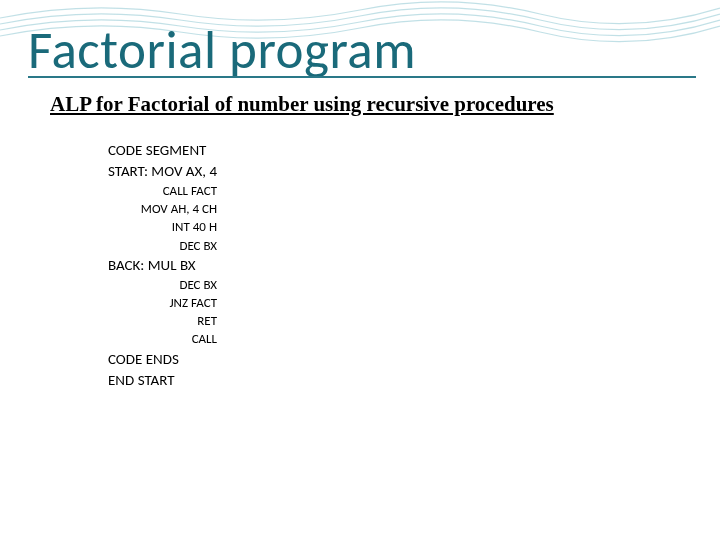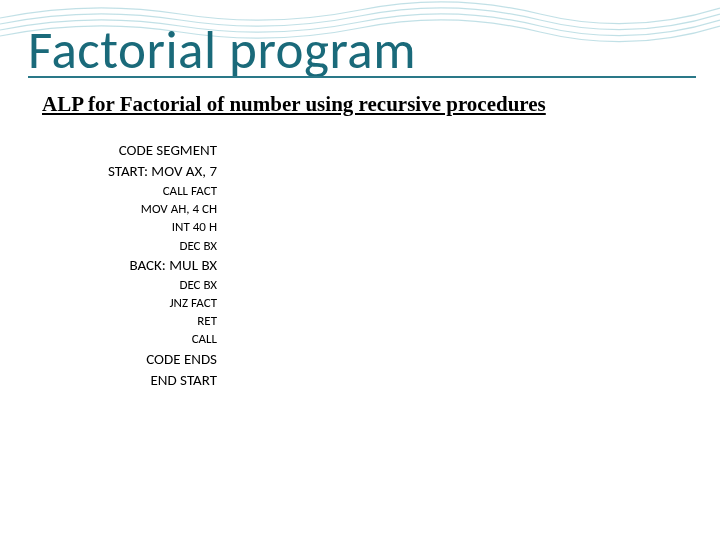--- a/index.html
+++ b/index.html
@@ -34,58 +34,58 @@
     position: absolute;
     top: 76px;
     left: 28px;
     width: 668px;
     height: 2px;
     background: #2a7888;
   }
   .subtitle {
     position: absolute;
     top: 92px;
-    left: 42px;
+    left: 50px;
     font-size: 21px;
     font-weight: bold;
     text-decoration: underline;
     color: #000;
     font-family: "Times New Roman", Times, serif;
   }
   .code-block {
     position: absolute;
     top: 140px;
     left: 108px;
     font-family: Calibri, Arial, sans-serif;
     font-size: 15px;
     line-height: 1.4;
     color: #000;
   }
   .code-line { white-space: pre; }
-  .indent0 { margin-left: 0; text-align: right; }
+  .indent0 { margin-left: 0; }
   .indent1 { margin-left: 28px; font-size: 13px; text-align: right; }
 </style>
 </head>
 <body>
 
 <svg class="wave-decoration" viewBox="0 0 720 50" preserveAspectRatio="none">
   <path d="M0,18 Q90,0 180,14 T360,10 T540,14 T720,8" stroke="#9fd0d8" stroke-width="1.2" fill="none" opacity="0.65"></path>
   <path d="M0,24 Q90,6 180,20 T360,16 T540,20 T720,14" stroke="#9fd0d8" stroke-width="1.2" fill="none" opacity="0.65"></path>
   <path d="M0,30 Q90,12 180,26 T360,22 T540,26 T720,20" stroke="#9fd0d8" stroke-width="1.2" fill="none" opacity="0.65"></path>
   <path d="M0,36 Q90,18 180,32 T360,28 T540,32 T720,26" stroke="#9fd0d8" stroke-width="1.2" fill="none" opacity="0.65"></path>
 </svg>
 
 <div class="title">Factorial program</div>
 <div class="title-underline"></div>
 
 <div class="subtitle">ALP for Factorial of number using recursive procedures</div>
 
 <div class="code-block">
   <div class="code-line indent0">CODE SEGMENT</div>
-  <div class="code-line indent0">START: MOV AX, 7</div>
+  <div class="code-line indent0">START: MOV AX, 4</div>
   <div class="code-line indent1">CALL FACT</div>
   <div class="code-line indent1">MOV AH, 4 CH</div>
   <div class="code-line indent1">INT 40 H</div>
   <div class="code-line indent1">DEC BX</div>
   <div class="code-line indent0">BACK: MUL BX</div>
   <div class="code-line indent1">DEC BX</div>
   <div class="code-line indent1">JNZ FACT</div>
   <div class="code-line indent1">RET</div>
   <div class="code-line indent1">CALL</div>
   <div class="code-line indent0">CODE ENDS</div>

